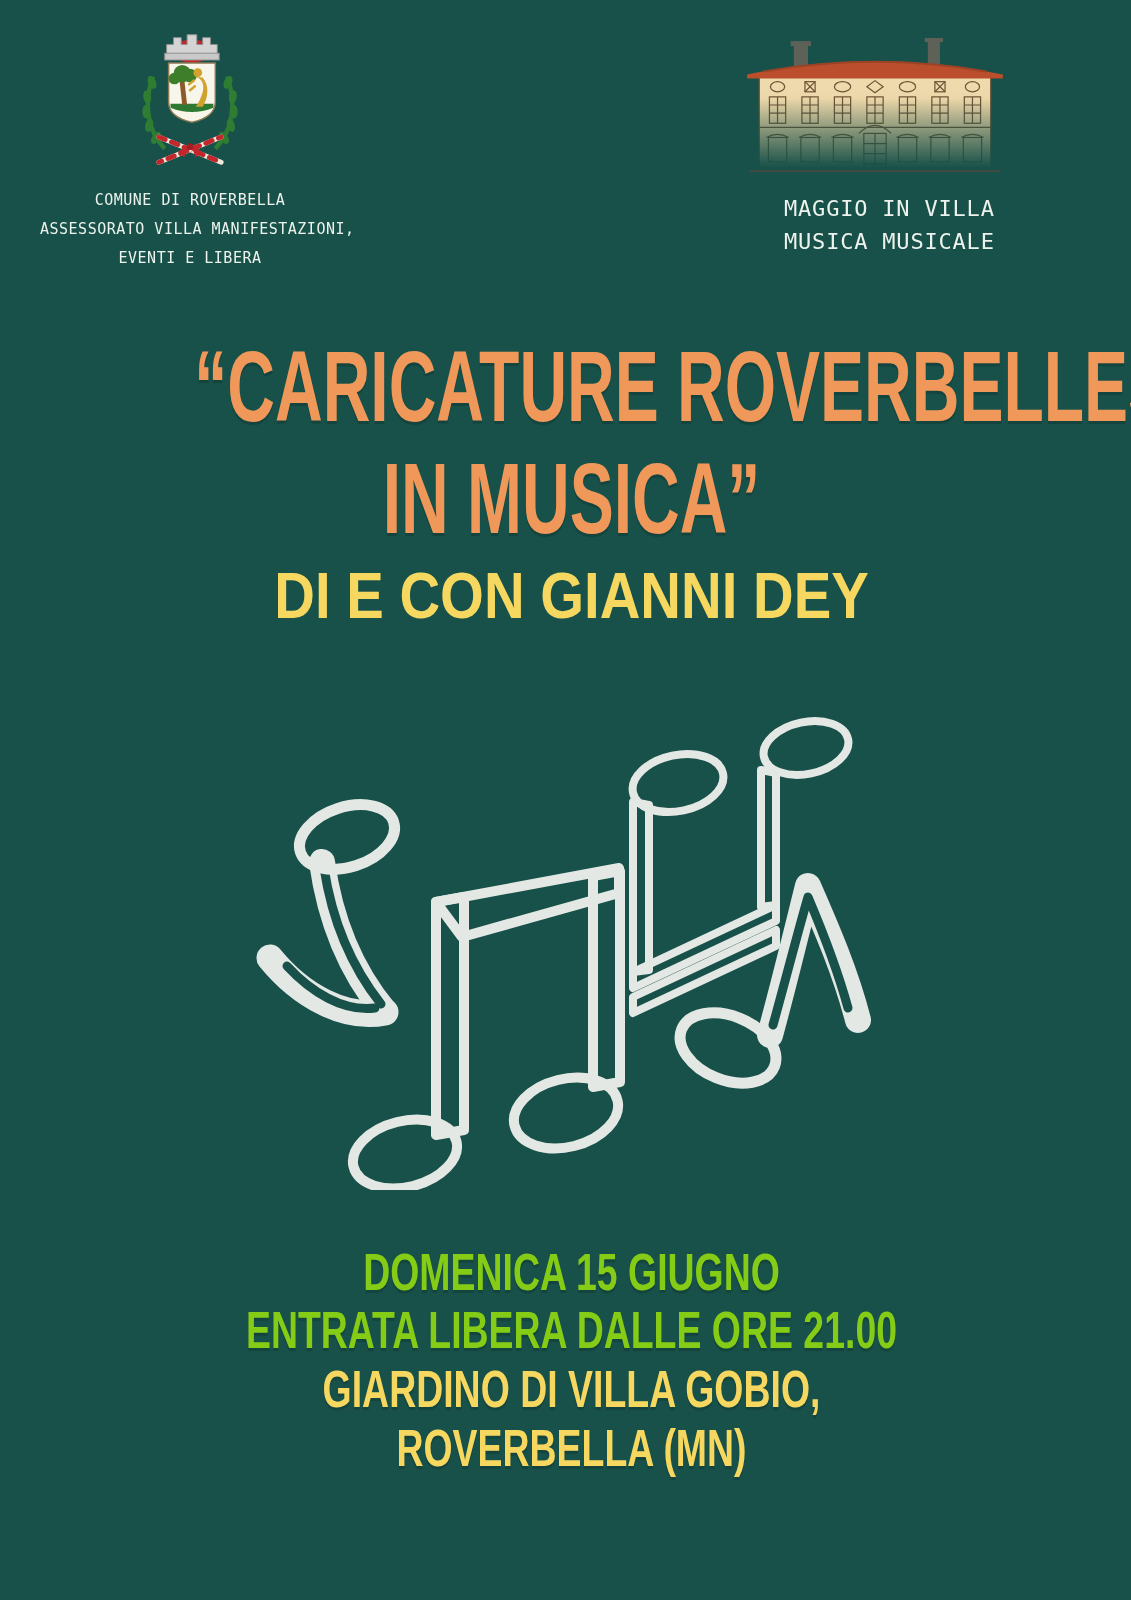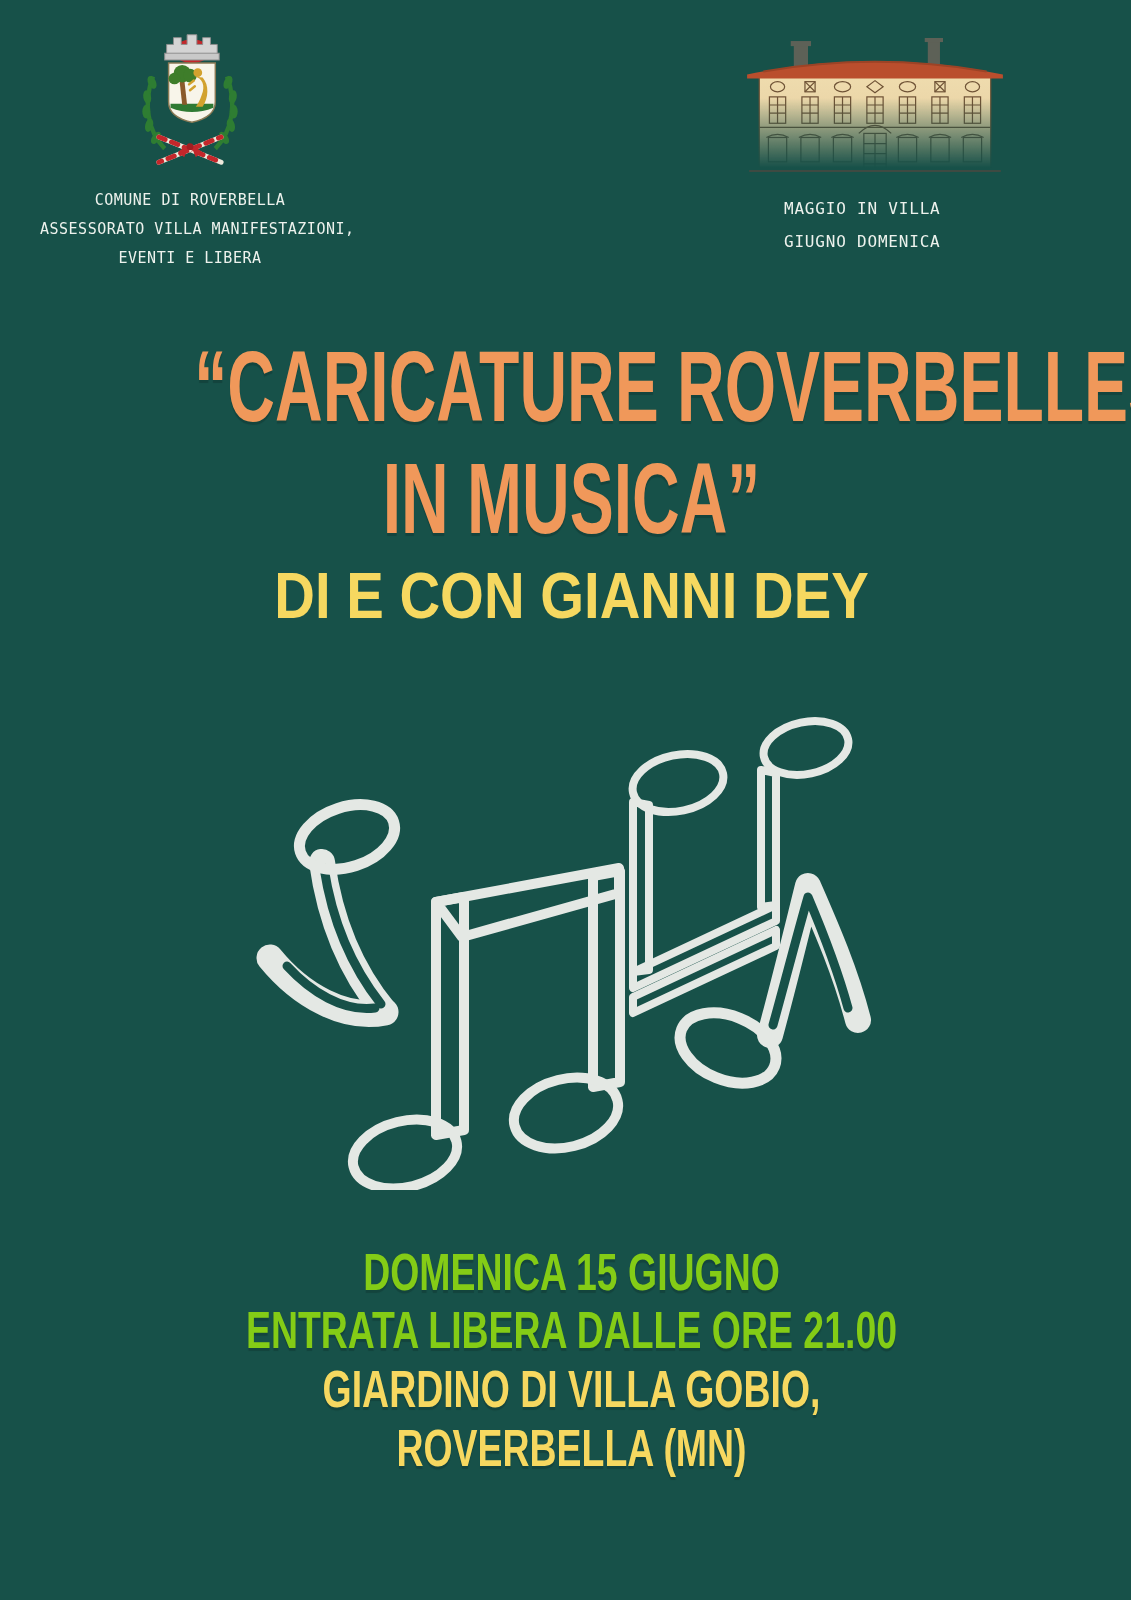--- a/index.html
+++ b/index.html
@@ -25,21 +25,21 @@
     font-family:"DejaVu Sans Mono", monospace;
     color:#EDF2ED;
     font-size:15px;line-height:29px;
     letter-spacing:0.5px;
     white-space:nowrap;
   }
   .hdr-right .hdr-text{
     margin-top:16px;
     padding-left:42px;
     text-align:left;
-    font-size:16px;line-height:33px;letter-spacing:0.8px;
+    font-size:22px;line-height:33px;letter-spacing:0.8px;
   }
   
   .title{
     position:absolute;top:330px;left:0;width:100%;
     text-align:center;
     color:#F0985A;
     font-weight:700;
     font-size:100px;line-height:112px;
     text-shadow:0 3px 1px rgba(0,0,0,0.16);
   }
@@ -221,21 +221,21 @@
         </g>
       </g>
 
       <path d="M 4,36 Q 130,10 256,36 L 256,40 L 4,40 Z" fill="#BA4E2D"></path>
       <path d="M 20,33 Q 130,14 240,33" stroke="#9C4326" stroke-width="2" fill="none"></path>
 
       <line x1="6" y1="131" x2="254" y2="131" stroke="#3E4A42" stroke-width="2"></line>
     </svg>
     <div class="hdr-text">
       <span style="display:block">MAGGIO IN VILLA</span>
-      <span style="display:block">GIUGNO DOMENICA</span>
+      <span style="display:block">MUSICA MUSICALE</span>
     </div>
   </div>
 
   <h1 class="title" style="margin:0">
     <span class="tline">“CARICATURE ROVERBELLESI</span>
     <span class="tline">IN MUSICA”</span>
   </h1>
 
   <div class="subtitle">
     <span class="tline">DI E CON GIANNI DEY</span>

